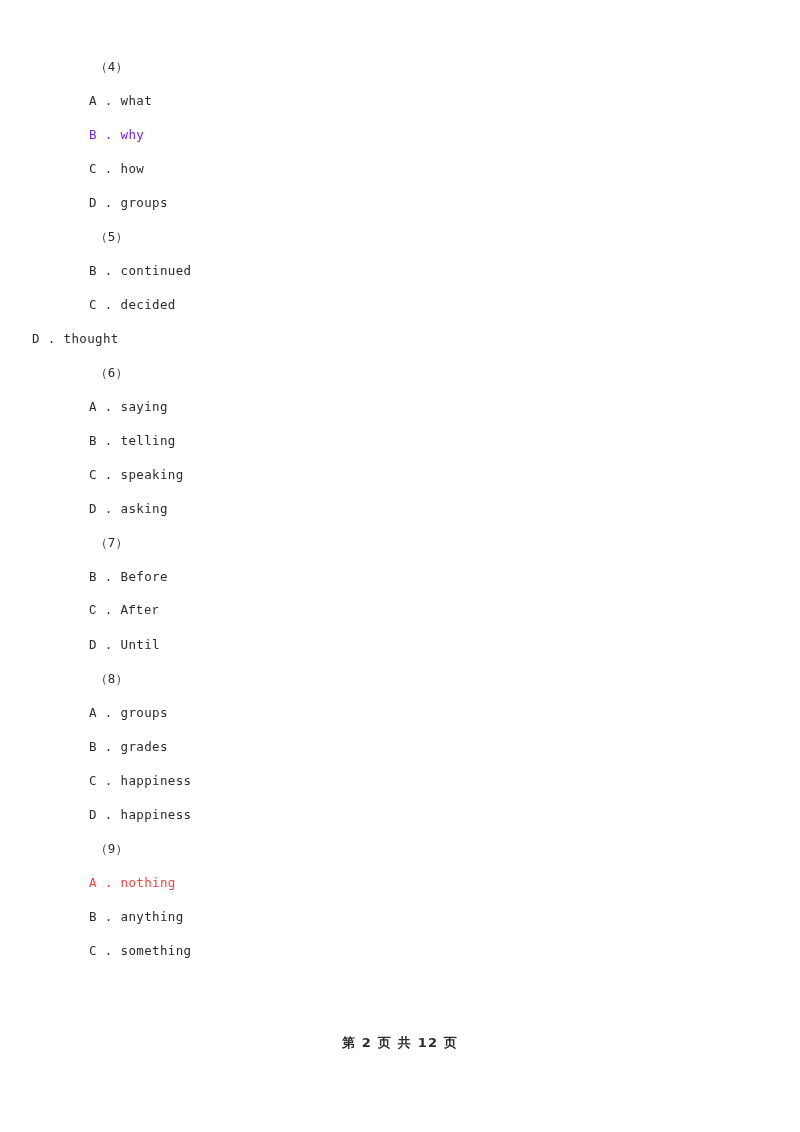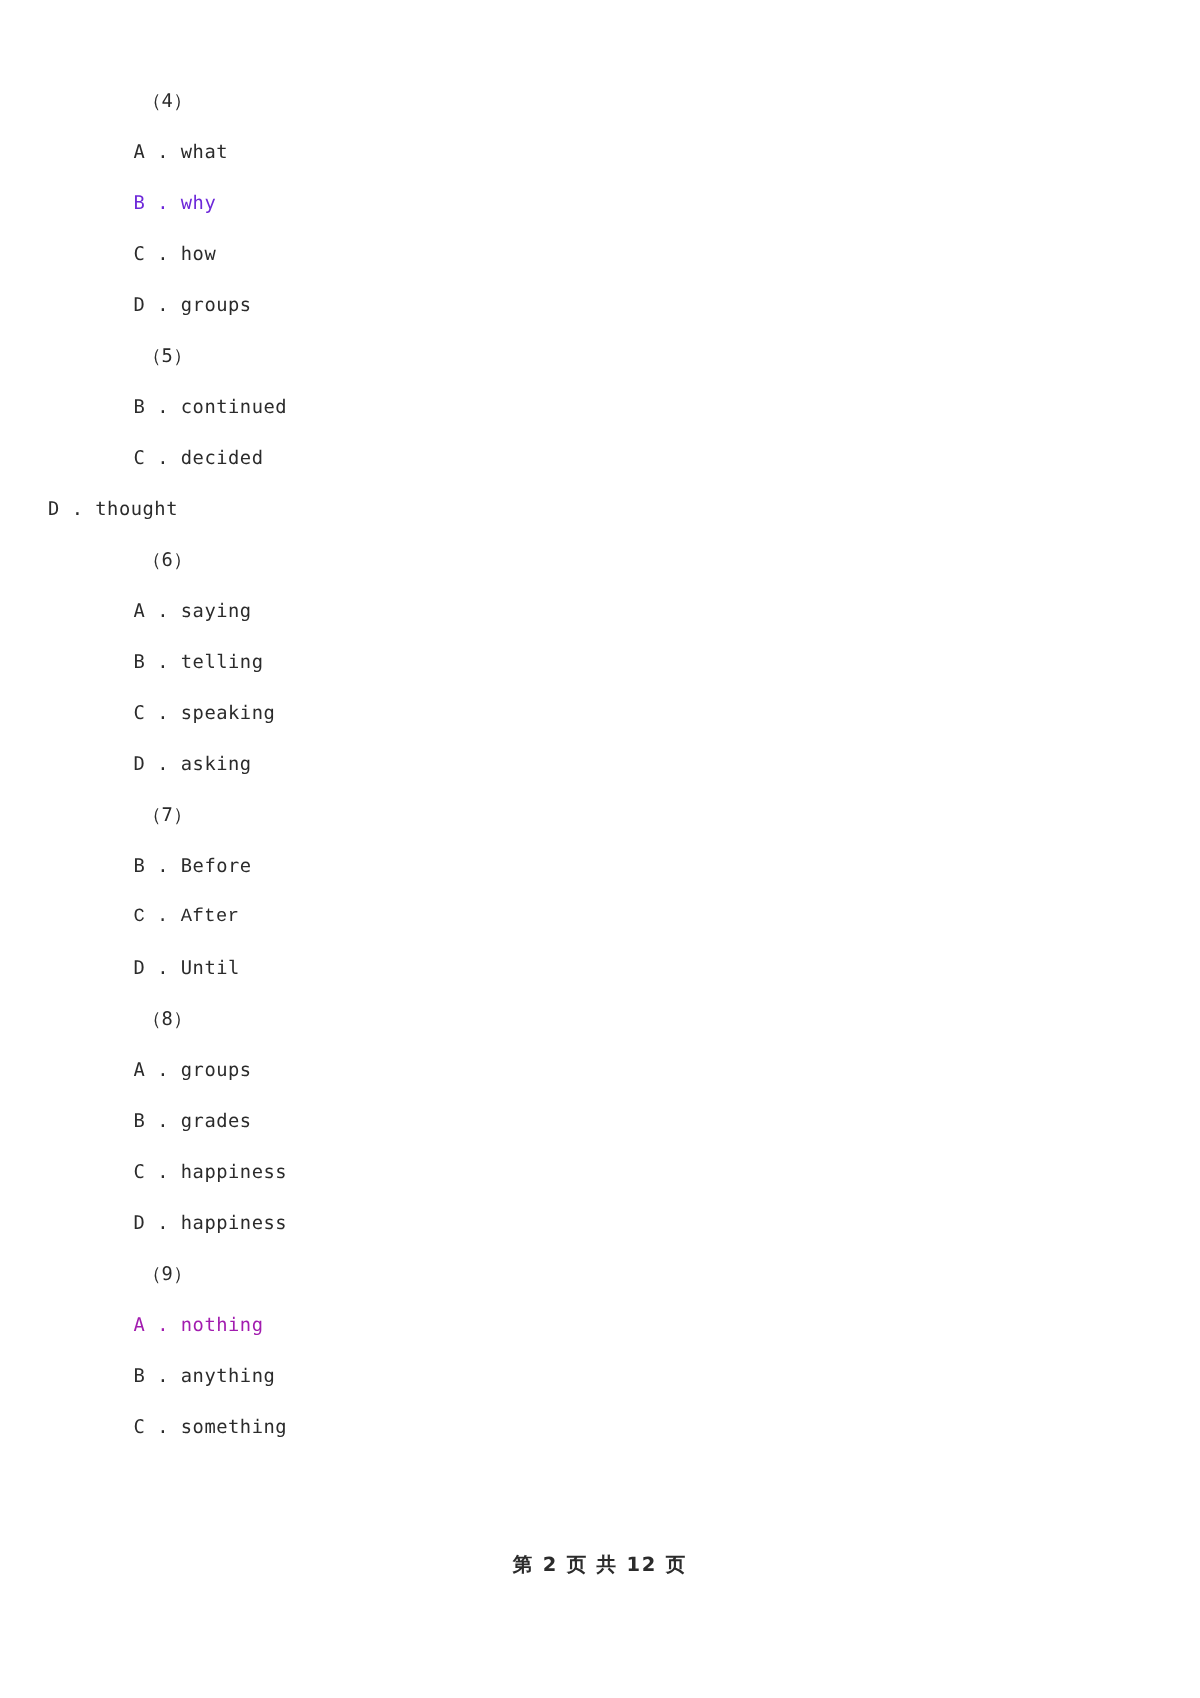--- a/index.html
+++ b/index.html
@@ -119,21 +119,21 @@
       </div>
       <div class="question-block">
         <div class="question-number" style="color: rgb(43, 43, 43);">（8）</div>
         <div class="option-row" style="color: rgb(43, 43, 43);"><span class="option-letter">A</span><span class="option-sep"> . </span><span class="option-text">groups</span></div>
         <div class="option-row" style="color: rgb(43, 43, 43);"><span class="option-letter">B</span><span class="option-sep"> . </span><span class="option-text">grades</span></div>
         <div class="option-row" style="color: rgb(43, 43, 43);"><span class="option-letter">C</span><span class="option-sep"> . </span><span class="option-text">happiness</span></div>
         <div class="option-row" style="color: rgb(43, 43, 43);"><span class="option-letter">D</span><span class="option-sep"> . </span><span class="option-text">happiness</span></div>
       </div>
       <div class="question-block">
         <div class="question-number" style="color: rgb(43, 43, 43);">（9）</div>
-        <div class="option-row" style="color: #a21caf;"><span class="option-letter">A</span><span class="option-sep"> . </span><span class="option-text">nothing</span></div>
+        <div class="option-row" style="color: #ef4444;"><span class="option-letter">A</span><span class="option-sep"> . </span><span class="option-text">nothing</span></div>
         <div class="option-row" style="color: rgb(43, 43, 43);"><span class="option-letter">B</span><span class="option-sep"> . </span><span class="option-text">anything</span></div>
         <div class="option-row" style="color: rgb(43, 43, 43);"><span class="option-letter">C</span><span class="option-sep"> . </span><span class="option-text">something</span></div>
       </div>
     </div>
 
   <div id="footer" style="color: rgb(43, 43, 43);">第 2 页 共 12 页</div>
 
 </div>
 
 </body></html>

